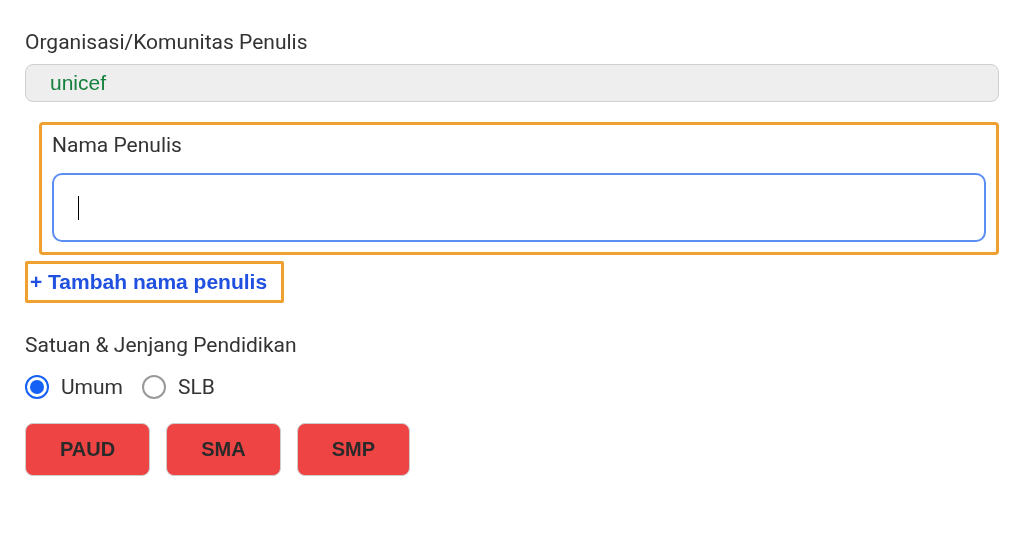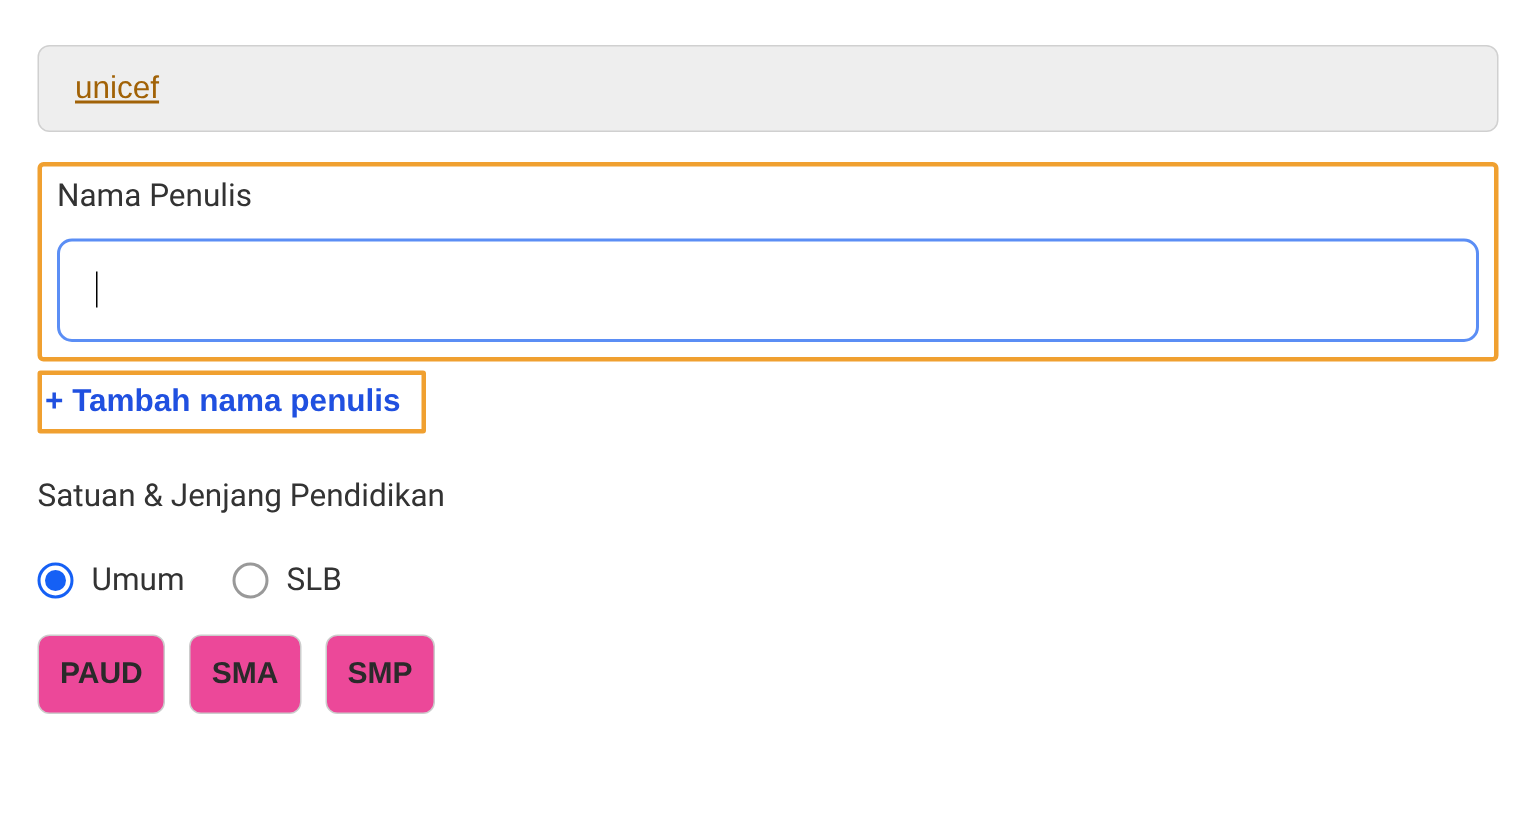--- a/index.html
+++ b/index.html
@@ -21,37 +21,37 @@
     }
     .field-label {
       display: block;
       font-size: 21px;
       color: #333;
       margin-bottom: 10px;
       font-weight: 400;
     }
     .text-input {
       width: 100%;
-      padding: 16px 24px;
+      padding: 6px 24px;
       font-size: 21px;
       border: 1px solid #d0d0d0;
       border-radius: 8px;
       background: #eeeeee;
-      color: #a16207;
+      color: #15803d;
       outline: none;
-      text-decoration: underline;
     }
     .text-input::placeholder {
       color: #999;
     }
     .highlight-box {
       border: 3px solid #f0a030;
       border-radius: 4px;
       padding: 8px 10px 10px 10px;
       margin-bottom: 6px;
+      margin-left: 14px;
     }
     .highlight-box .field-label {
       margin-bottom: 16px;
     }
     .focused-input {
       width: 100%;
       padding: 20px 24px;
       font-size: 21px;
       border: 2px solid #5b8ef5;
       border-radius: 10px;
@@ -80,26 +80,26 @@
       font-size: 21px;
       font-weight: 700;
       background: none;
       border: none;
       cursor: pointer;
       padding: 0;
     }
     .section-label {
       font-size: 21px;
       color: #333;
-      margin-bottom: 32px;
+      margin-bottom: 18px;
       display: block;
     }
     .radio-group {
       display: flex;
-      gap: 32px;
+      gap: 19px;
       margin-bottom: 24px;
       align-items: center;
     }
     .radio-option {
       display: flex;
       align-items: center;
       gap: 12px;
       cursor: pointer;
     }
     .radio-circle {
@@ -124,36 +124,37 @@
     .radio-label {
       font-size: 21px;
       color: #333;
     }
     .chip-group {
       display: flex;
       gap: 16px;
       flex-wrap: wrap;
     }
     .chip {
-      padding: 14px 14px;
+      padding: 14px 34px;
       border: 1px solid #ccc;
       border-radius: 8px;
-      background: #ec4899;
+      background: #ef4444;
       font-size: 20px;
       font-weight: 700;
       color: #2a2a2a;
       cursor: pointer;
     }
   </style>
 </head>
 <body>
 
 <div class="form-container">
 
   <div class="field-group">
+    <label class="field-label">Organisasi/Komunitas Penulis</label>
     <input type="text" class="text-input" readonly="" value="unicef" style="">
   </div>
 
   <div class="highlight-box">
     <label class="field-label">Nama Penulis</label>
     <div class="focused-input" contenteditable="true" style=""><span class="cursor"></span></div>
   </div>
 
   <div class="add-button-highlight">
     <button class="add-button">+ Tambah nama penulis</button>

